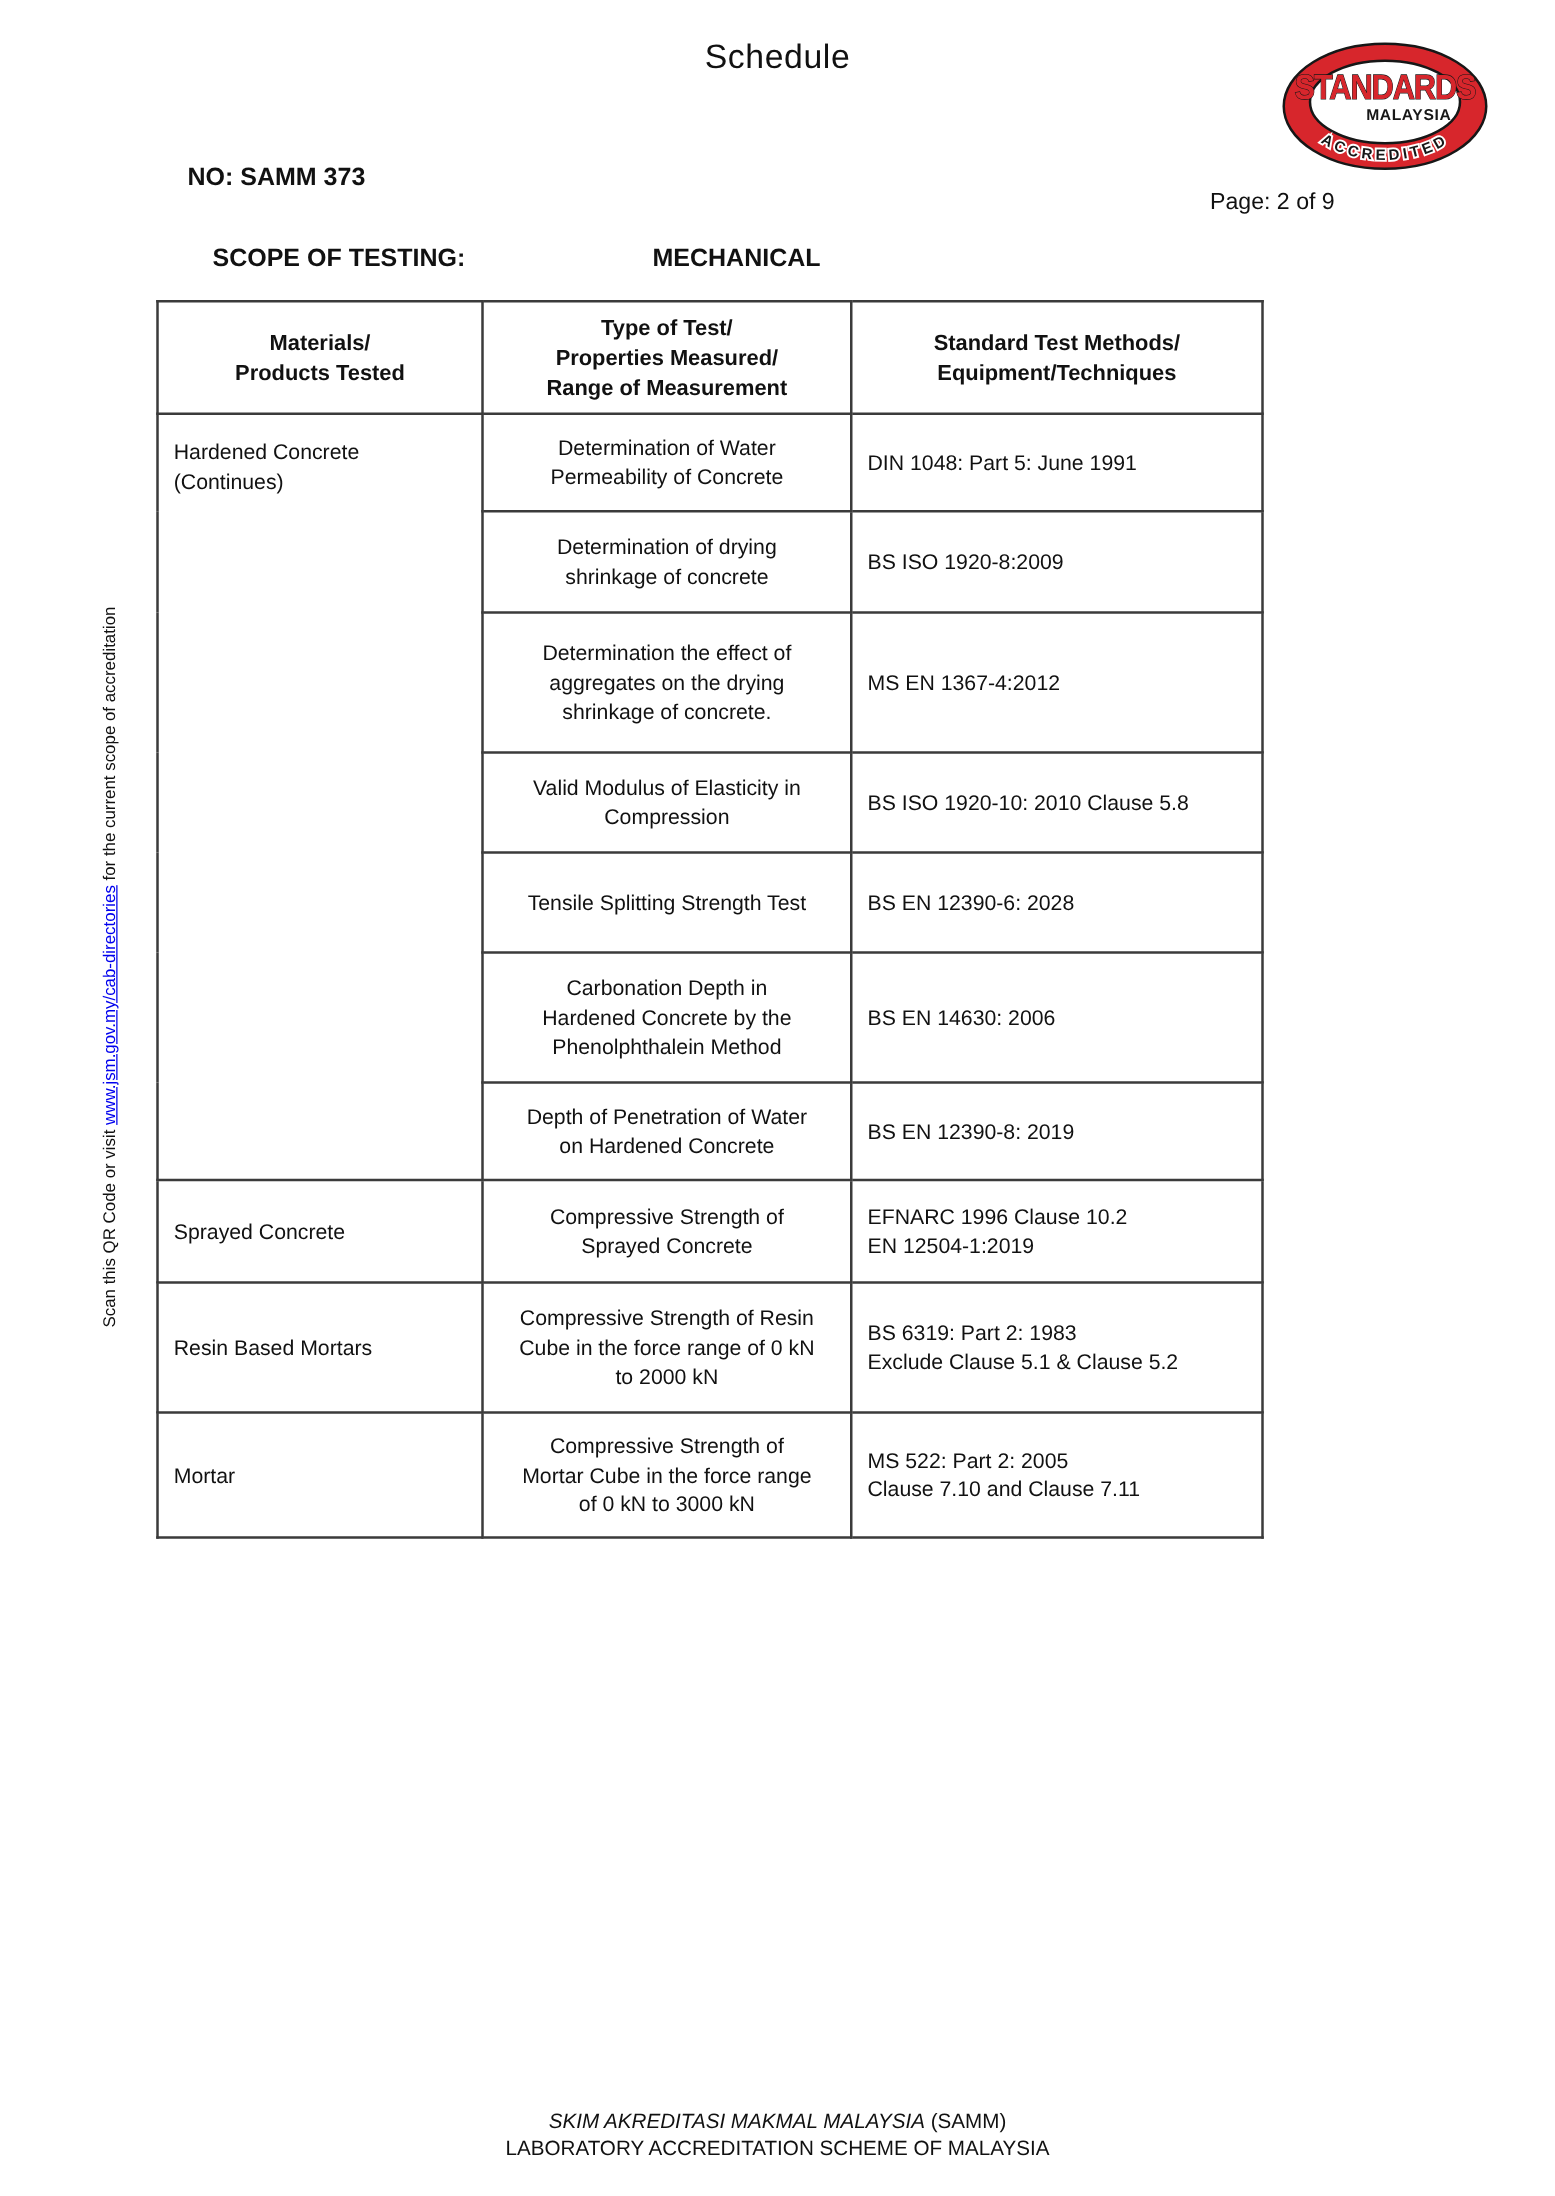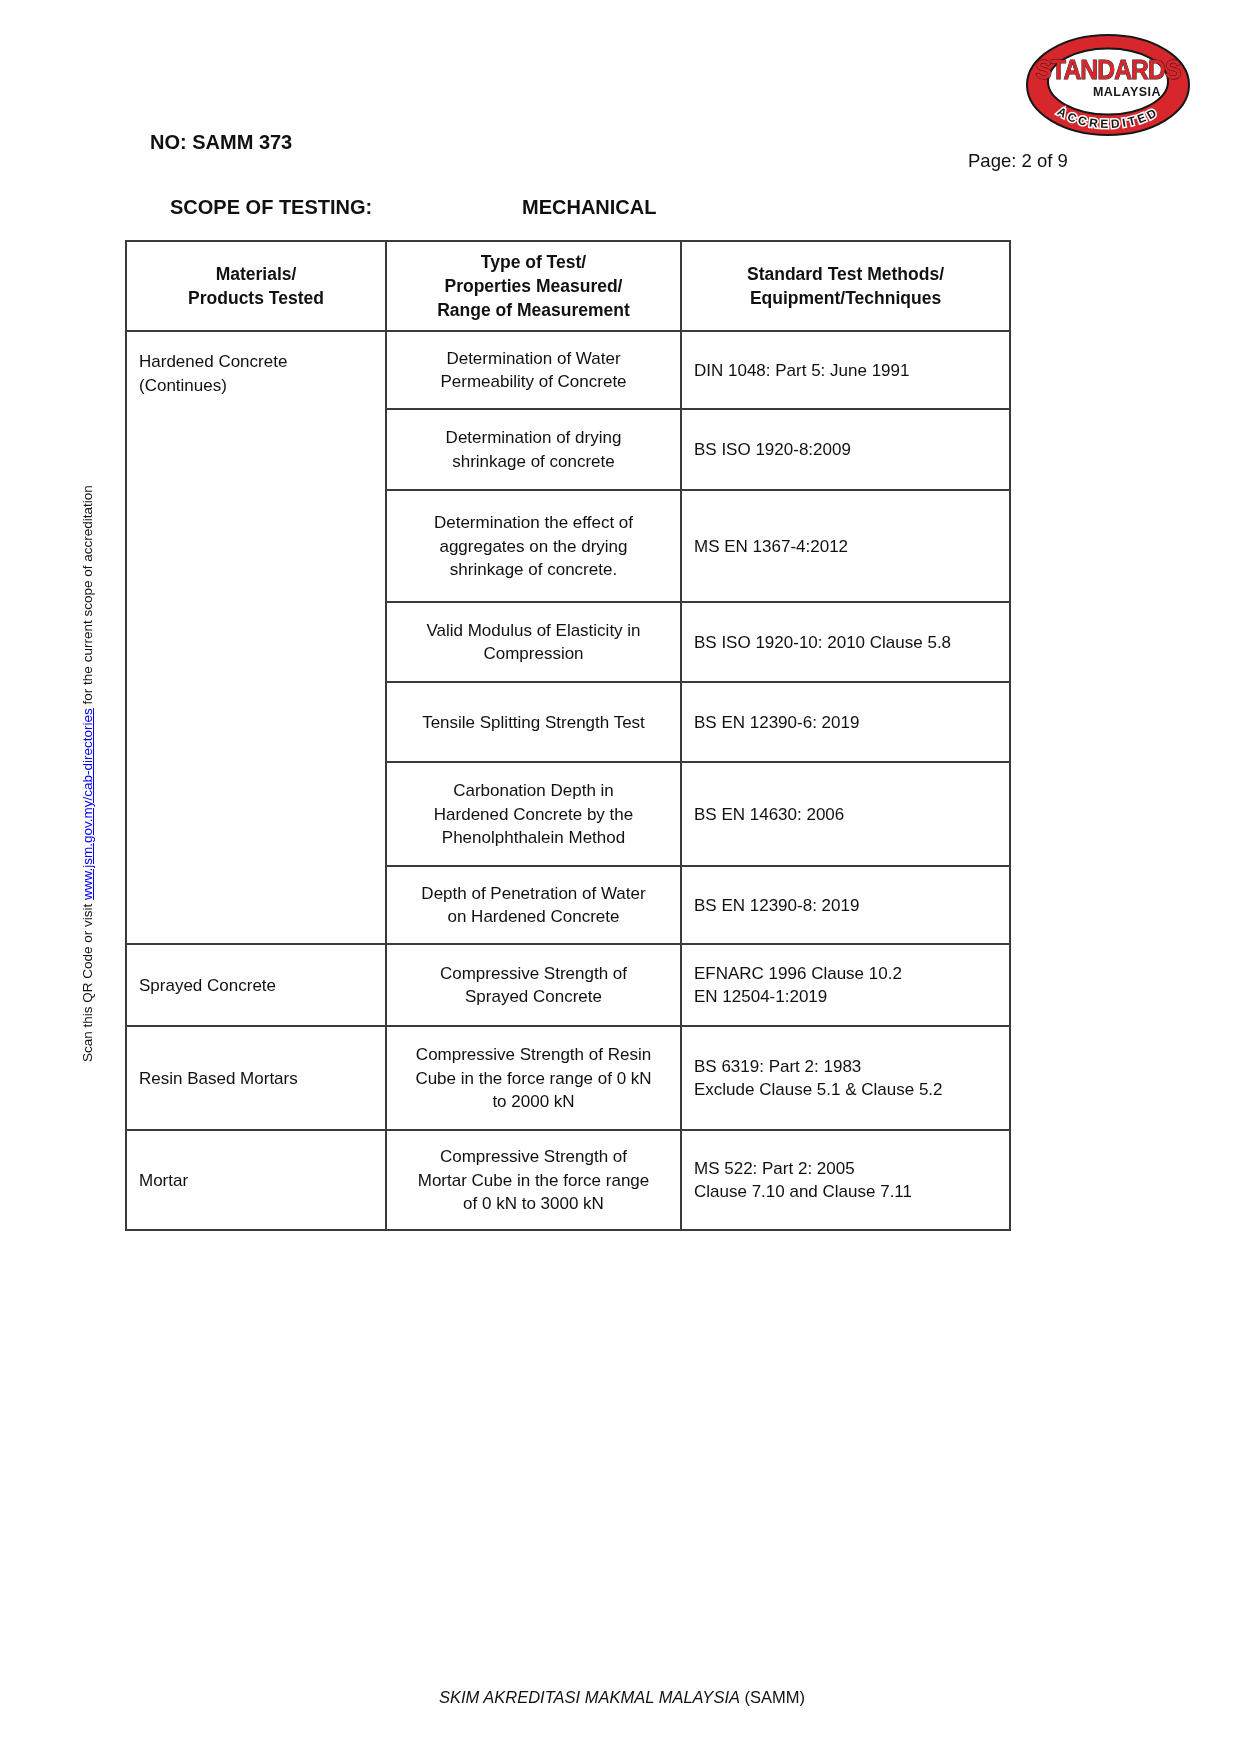--- a/index.html
+++ b/index.html
@@ -133,20 +133,21 @@
     line-height: 1.35;
   }
   .footer .it { font-style: italic; }
   svg text { font-family: "Liberation Sans", sans-serif; }
 </style>
 </head>
 <body>
 
 <div class="page">
 
+  <div class="doc-title">Schedule</div>
 
 
   <div class="logo-wrap">
     <svg width="168" height="106" viewBox="0 0 168 106">
       <ellipse cx="84" cy="53" rx="81" ry="50" fill="#d7262c" stroke="#171717" stroke-width="2"></ellipse>
       <ellipse cx="84" cy="49.5" rx="60" ry="33" fill="#ffffff" stroke="#171717" stroke-width="2"></ellipse>
       <text x="84" y="47" text-anchor="middle" font-size="28" font-weight="bold" fill="#d7262c" stroke="#171717" stroke-width="0.9" style="paint-order: stroke; letter-spacing:-1px;" transform="scale(0.88,1)" transform-origin="84 47">STANDARDS</text>
       <text x="103" y="64" text-anchor="middle" font-size="12.5" font-weight="bold" fill="#171717" style="letter-spacing:0.5px;">MALAYSIA</text>
       <defs>
         <path id="accArc" d="M 16 55 A 68 41 0 0 0 152 55" fill="none"></path>
@@ -193,21 +194,21 @@
     <tr style="height:112px">
       <td class="test">Determination the effect of aggregates on the drying shrinkage of concrete.</td>
       <td class="method">MS EN 1367-4:2012</td>
     </tr>
     <tr style="height:80px">
       <td class="test">Valid Modulus of Elasticity in Compression</td>
       <td class="method">BS ISO 1920-10: 2010 Clause 5.8</td>
     </tr>
     <tr style="height:80px">
       <td class="test">Tensile Splitting Strength Test</td>
-      <td class="method">BS EN 12390-6: 2019</td>
+      <td class="method">BS EN 12390-6: 2028</td>
     </tr>
     <tr style="height:104px">
       <td class="test">Carbonation Depth in Hardened Concrete by the Phenolphthalein Method</td>
       <td class="method">BS EN 14630: 2006</td>
     </tr>
     <tr style="height:78px">
       <td class="test">Depth of Penetration of Water on Hardened Concrete</td>
       <td class="method">BS EN 12390-8: 2019</td>
     </tr>
     <tr style="height:82px">
@@ -230,15 +231,16 @@
     </tr>
   </tbody>
     </table>
 
   <div class="side-note">
     <span>Scan this QR Code or visit </span><a>www.jsm.gov.my/cab-directories</a><span> for the current scope of accreditation</span>
   </div>
 
   <div class="footer">
     <div><span class="it">SKIM AKREDITASI MAKMAL MALAYSIA</span><span> (SAMM)</span></div>
+    <div>LABORATORY ACCREDITATION SCHEME OF MALAYSIA</div>
   </div>
 
 </div>
 
 </body></html>

